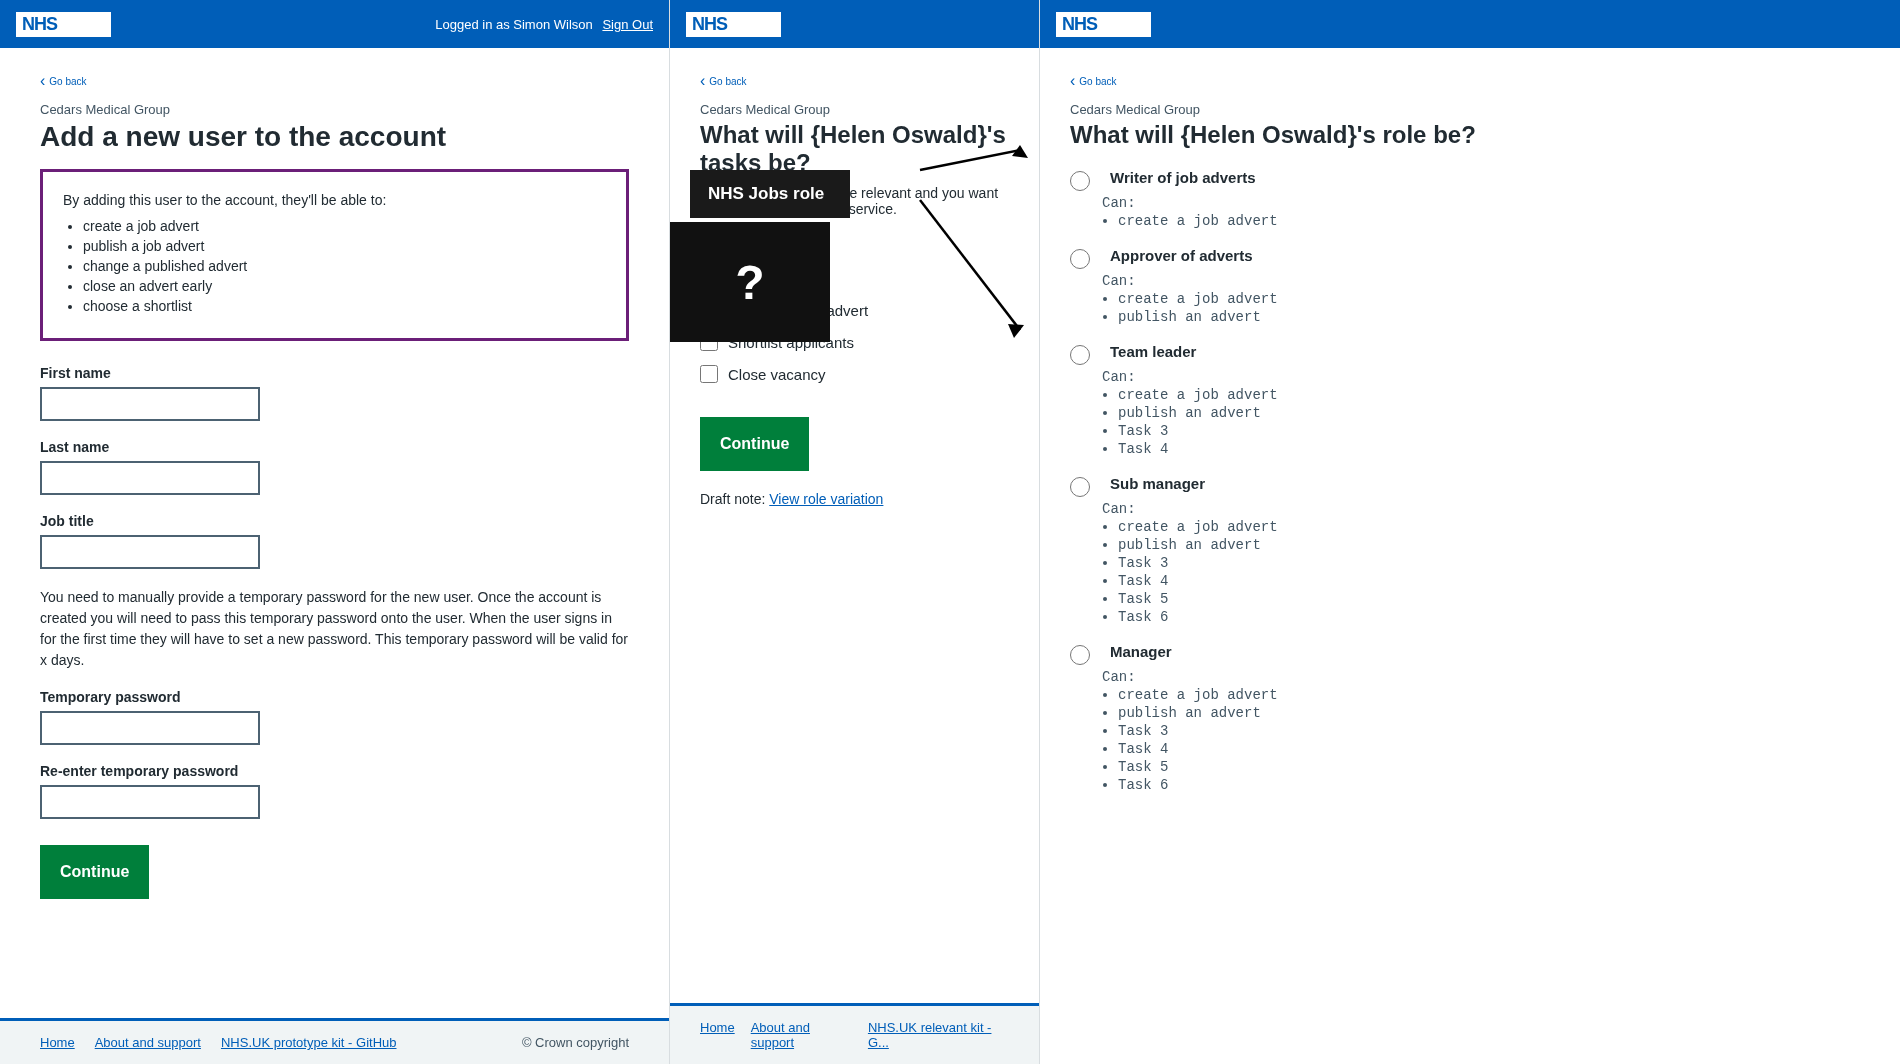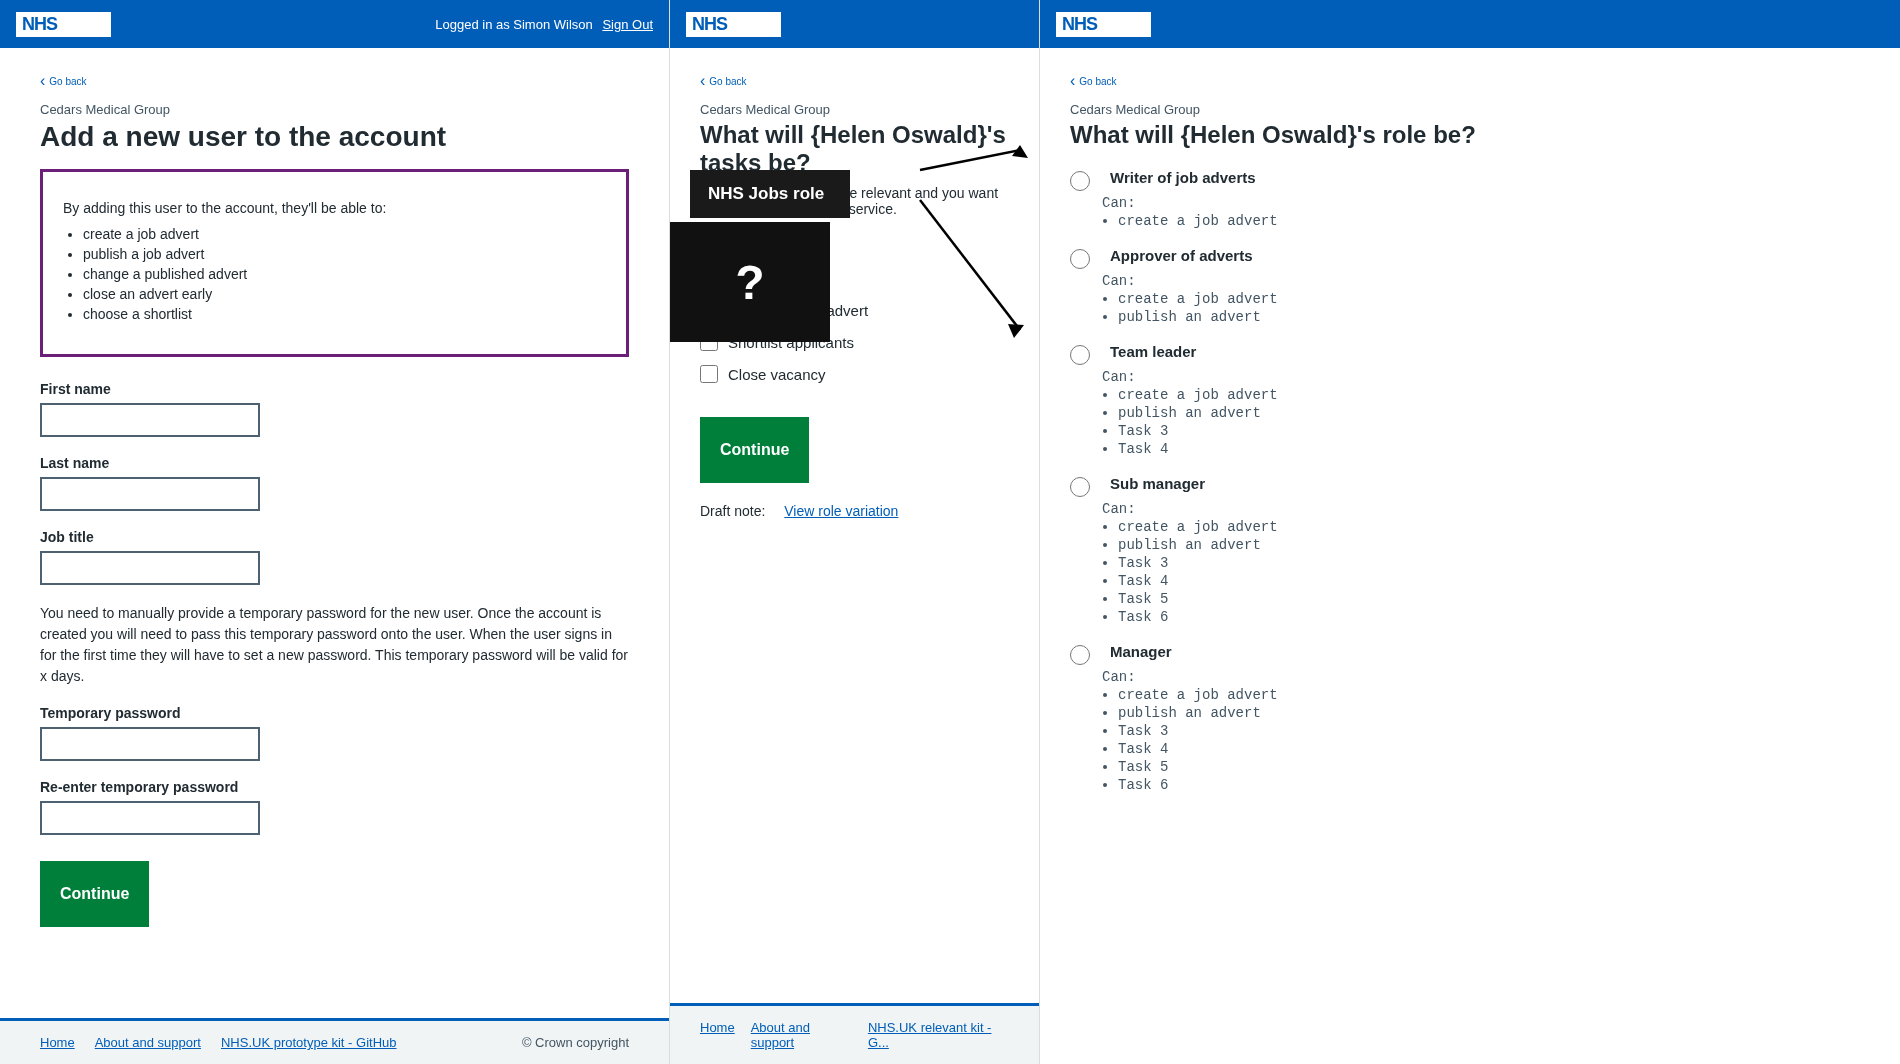--- a/index.html
+++ b/index.html
@@ -73,21 +73,21 @@
       margin-bottom: 4px;
     }
     .page-title {
       font-size: 28px;
       font-weight: bold;
       color: #212b32;
       margin-bottom: 16px;
     }
     .info-box {
       border: 3px solid #6b1f78;
-      padding: 28px 20px;
+      padding: 20px 20px;
       margin-bottom: 24px;
       background: #fff;
     }
     .info-box p {
       margin-bottom: 10px;
       color: #212b32;
     }
     .info-box ul {
       list-style: disc;
       padding-left: 20px;
@@ -116,21 +116,21 @@
     .password-note {
       color: #212b32;
       font-size: 14px;
       margin-bottom: 18px;
       line-height: 1.5;
     }
     .btn-green {
       background: #007f3b;
       color: #fff;
       border: none;
-      padding: 24px 20px;
+      padding: 18px 20px;
       font-size: 16px;
       font-weight: bold;
       cursor: pointer;
       margin-top: 8px;
     }
     .footer {
       background: #f0f4f5;
       border-top: 3px solid #005eb8;
       padding: 14px 40px;
       display: flex;
@@ -183,21 +183,20 @@
       color: #212b32;
     }
     .draft-note {
       margin-top: 12px;
       font-size: 14px;
       color: #212b32;
     }
     .draft-note a {
       color: #005eb8;
       text-decoration: underline;
-      margin-left: 15px;
     }
     .middle-footer {
       background: #f0f4f5;
       border-top: 3px solid #005eb8;
       padding: 14px 30px;
       display: flex;
       gap: 16px;
       font-size: 13px;
     }
     .middle-footer a { color: #005eb8; text-decoration: underline; }

